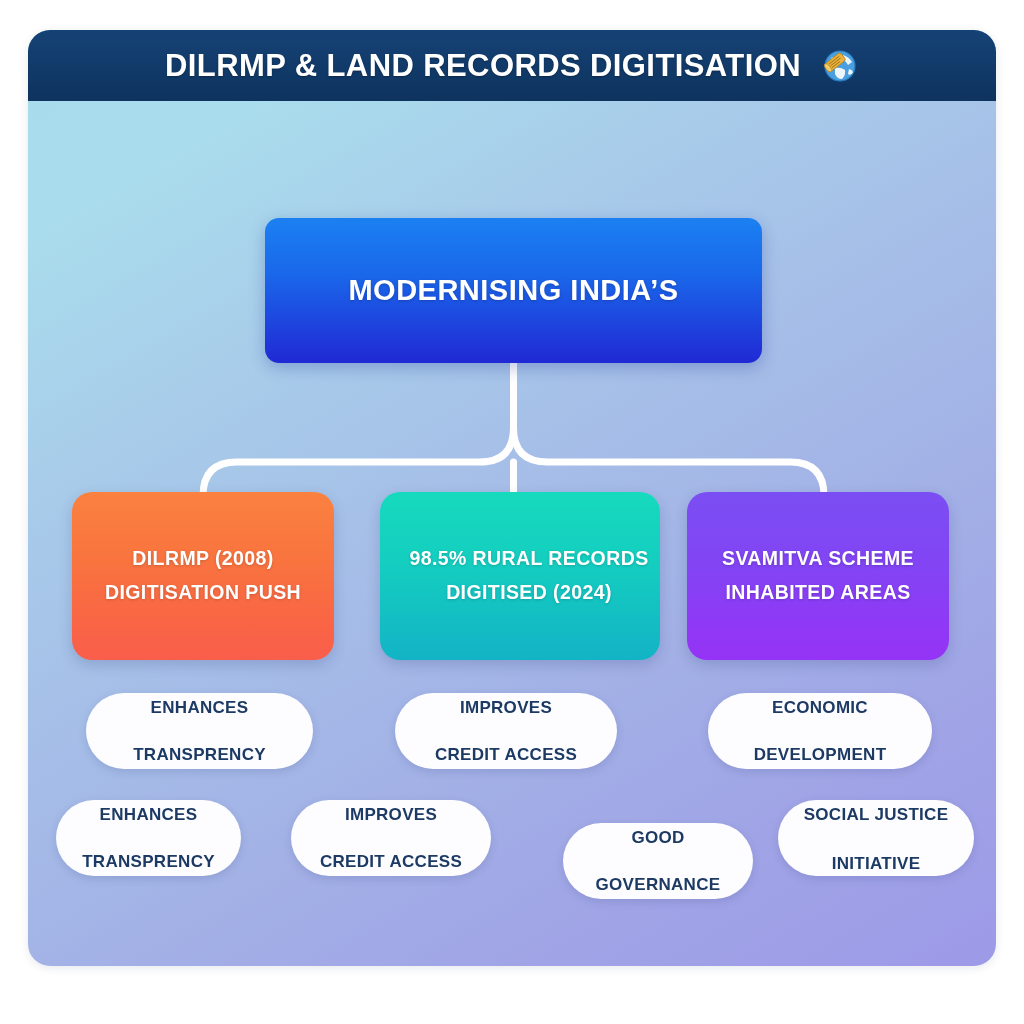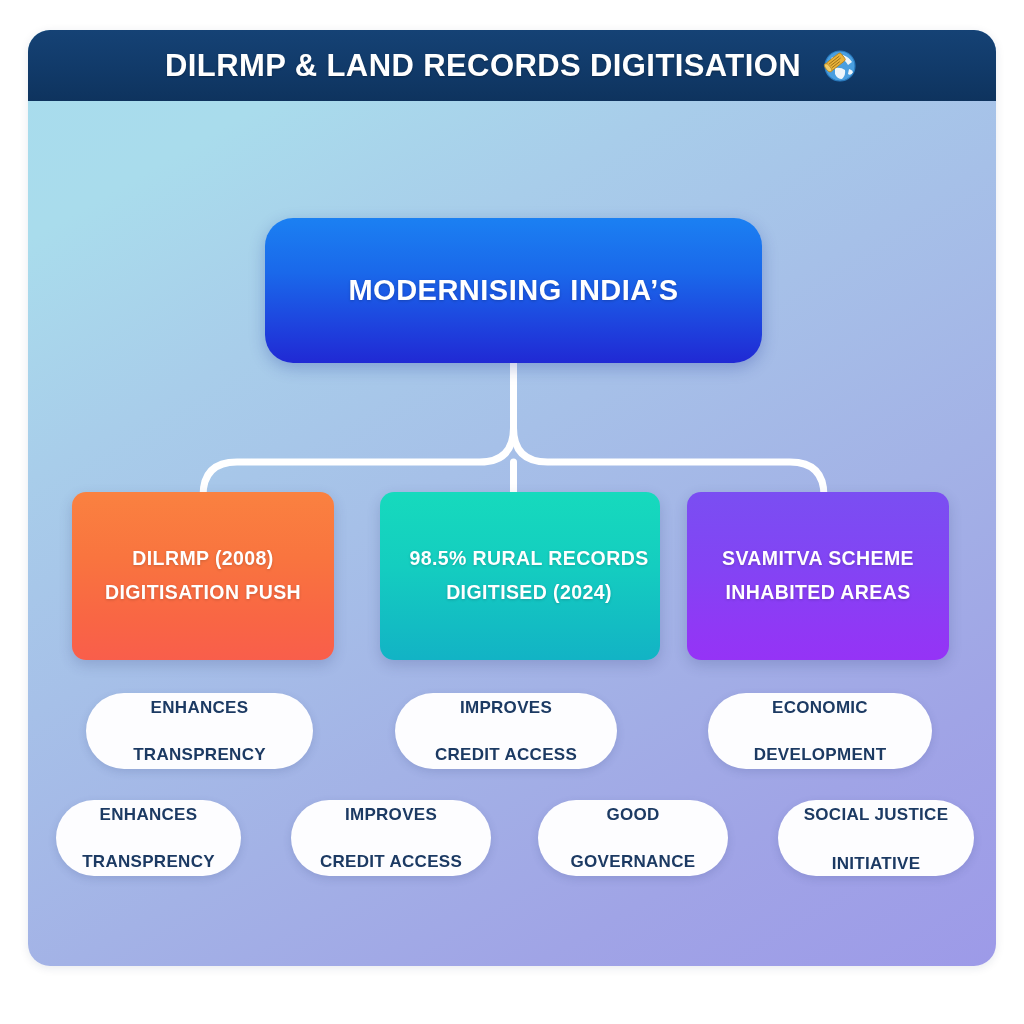--- a/index.html
+++ b/index.html
@@ -68,21 +68,21 @@
     pointer-events: none;
   }
 
   
   #root-node {
     position: absolute;
     left: 237px;
     top: 188px;
     width: 497px;
     height: 145px;
-    border-radius: 28px;
+    border-radius: 14px;
     background: linear-gradient(180deg, #1b80f2 0%, #1a68ea 38%, #1e43de 74%, #2029d4 100%);
     box-shadow: 0 5px 16px rgba(25,50,150,0.28);
     display: flex;
     flex-direction: column;
     align-items: center;
     justify-content: center;
     text-align: center;
   }
   #root-node .node-line {
     color: #ffffff;
@@ -93,21 +93,21 @@
     text-transform: uppercase;
     text-shadow: 0 1px 3px rgba(0,0,0,0.20);
   }
 
   
   .branch-node {
     position: absolute;
     top: 462px;
     width: 262px;
     height: 168px;
-    border-radius: 14px;
+    border-radius: 20px;
     display: flex;
     flex-direction: column;
     align-items: center;
     justify-content: center;
     text-align: center;
     box-shadow: 0 5px 14px rgba(40,50,110,0.20);
   }
   .branch-node .node-line {
     color: #ffffff;
     font-size: 19.5px;
@@ -156,21 +156,21 @@
   
   .pill-row1 { top: 663px; height: 76px; }
   #pill-r1-0 { left: 58px;  width: 227px; }
   #pill-r1-1 { left: 367px; width: 222px; }
   #pill-r1-2 { left: 680px; width: 224px; }
 
   
   .pill-row2 { top: 770px; height: 76px; }
   #pill-r2-0 { left: 28px;  width: 185px; }
   #pill-r2-1 { left: 263px; width: 200px; }
-  #pill-r2-2 { left: 510px; width: 190px; }
+  #pill-r2-2 { left: 535px; width: 190px; margin-top: 23px; }
   #pill-r2-3 { left: 750px; width: 196px; gap: 20px; }
 </style>
 </head>
 <body>
 
 <div id="infographic-card">
 
   <div id="header-bar">
     <div id="header-title">DILRMP &amp; LAND RECORDS DIGITISATION</div>
     <div id="globe-icon">

